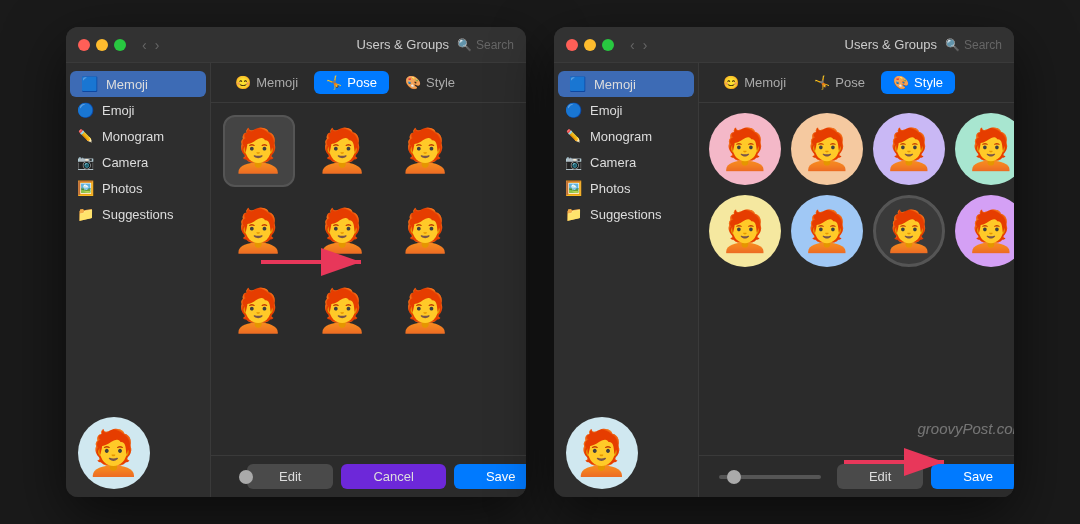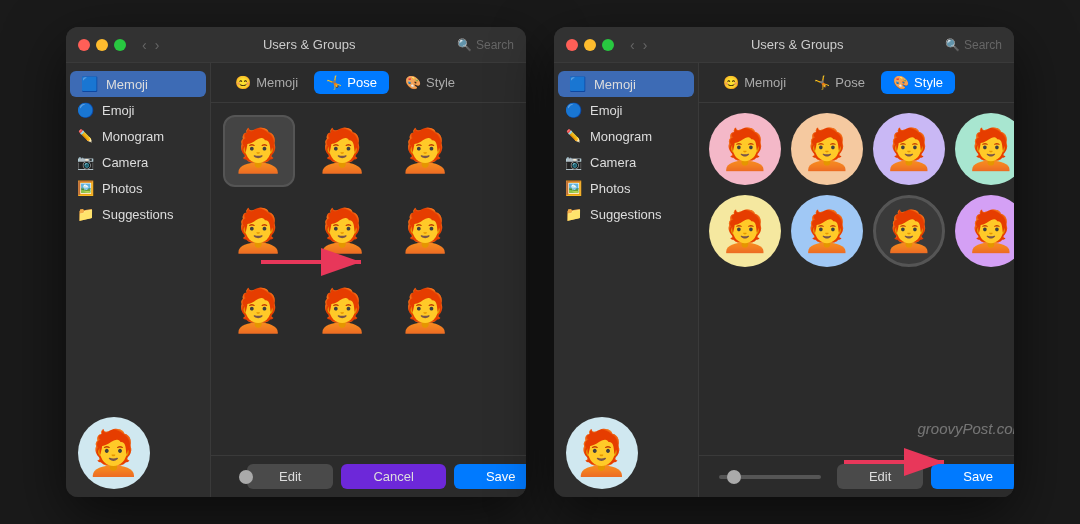--- a/index.html
+++ b/index.html
@@ -56,21 +56,21 @@
     .nav-btn {
       background: none;
       border: none;
       color: #666;
       font-size: 14px;
       cursor: pointer;
       padding: 0 2px;
     }
     .window-title {
       flex: 1;
-      text-align: center;
+      text-align: right;
       color: #ccc;
       font-size: 13px;
       font-weight: 500;
     }
     .search-area {
       color: #666;
       font-size: 12px;
       display: flex;
       align-items: center;
       gap: 4px;

